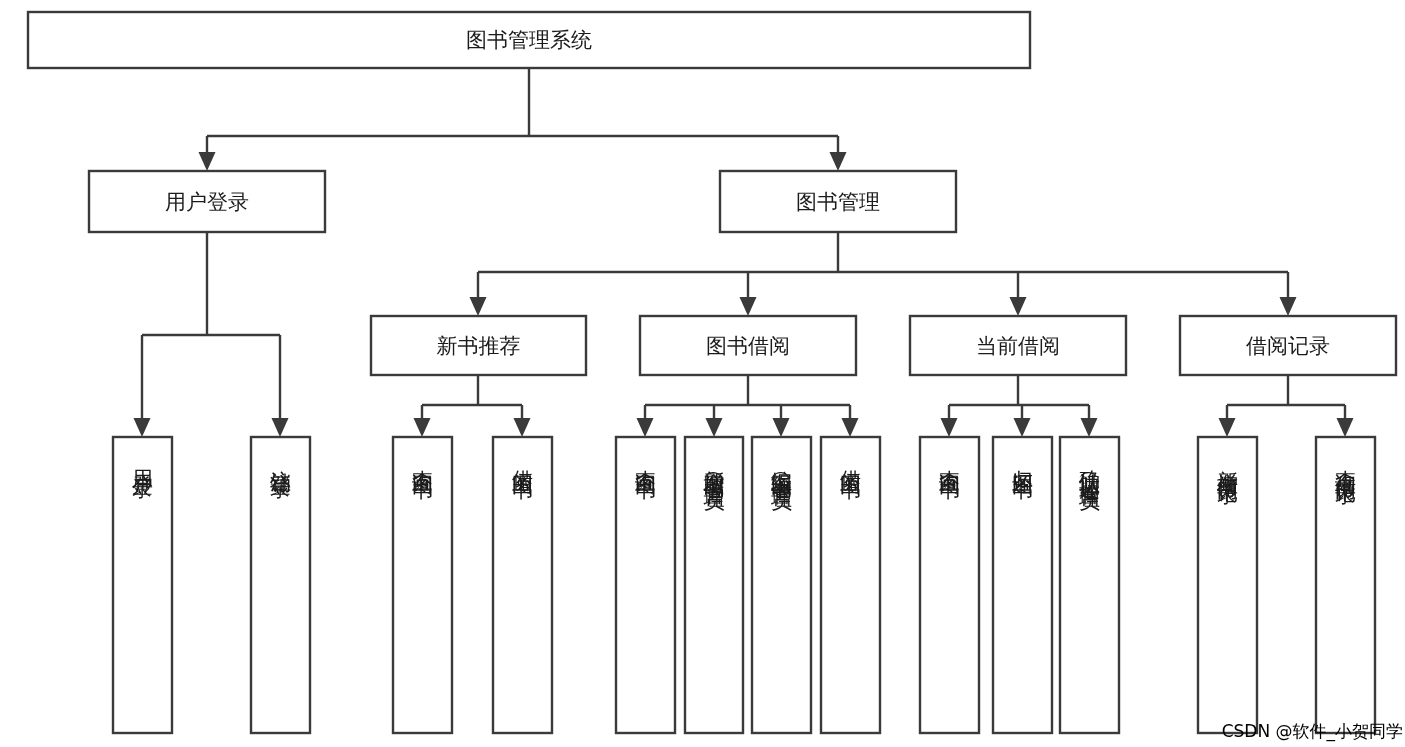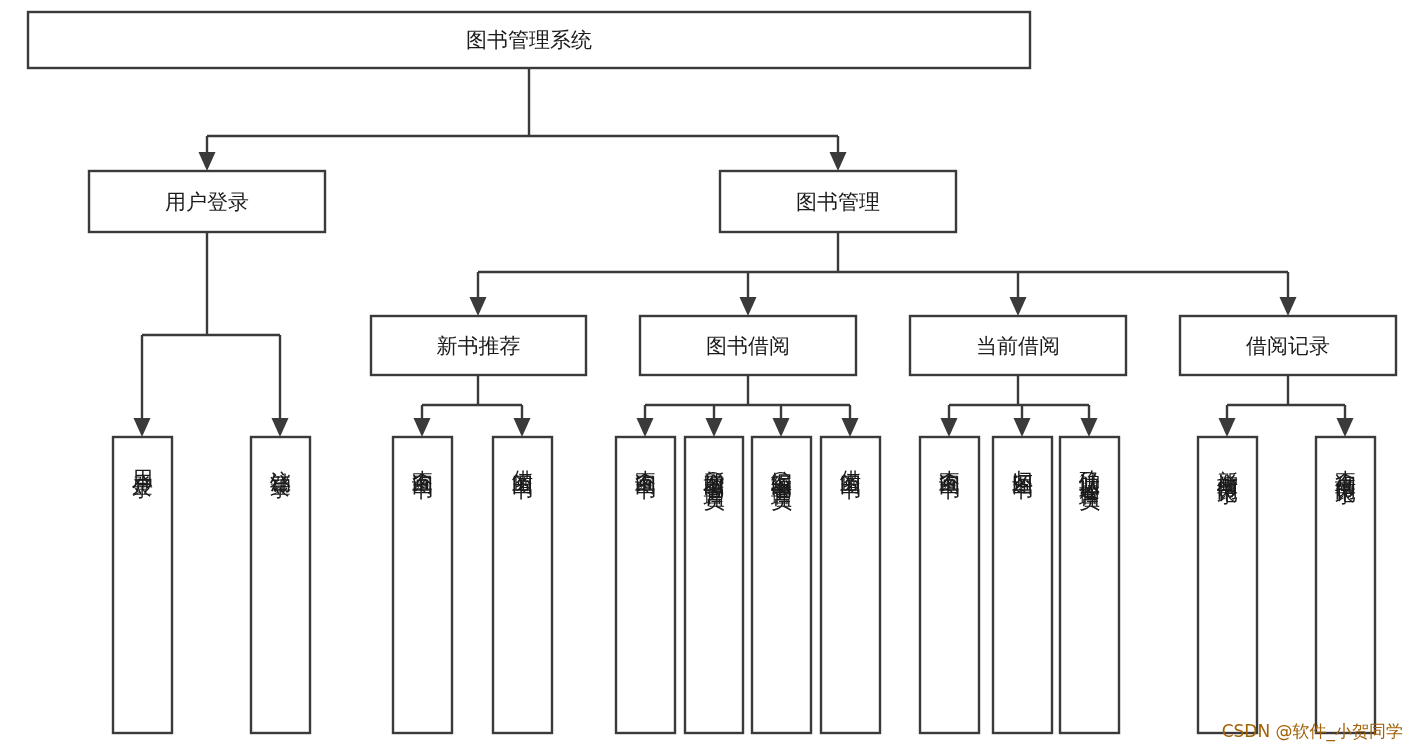--- a/index.html
+++ b/index.html
@@ -57,21 +57,21 @@
     text-orientation: upright;
     letter-spacing: 3px;
     dominant-baseline: central;
   }
   .watermark-text {
     position: absolute;
     right: 10px;
     bottom: 4px;
     font-family: "DejaVu Sans", "Liberation Sans", sans-serif;
     font-size: 17px;
-    color: #a16207;
+    color: #000000;
     white-space: nowrap;
     user-select: none;
   }
 </style>
 </head>
 <body>
 
 <div id="diagram-root">
   <svg class="diagram-canvas" viewBox="0 0 1405 747" xmlns="http://www.w3.org/2000/svg">
     <g id="connectors-layer">

